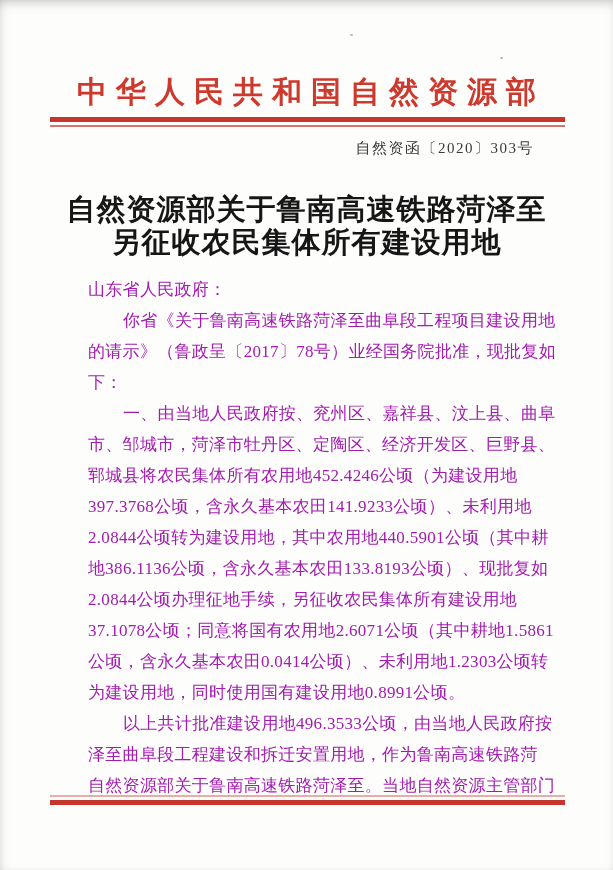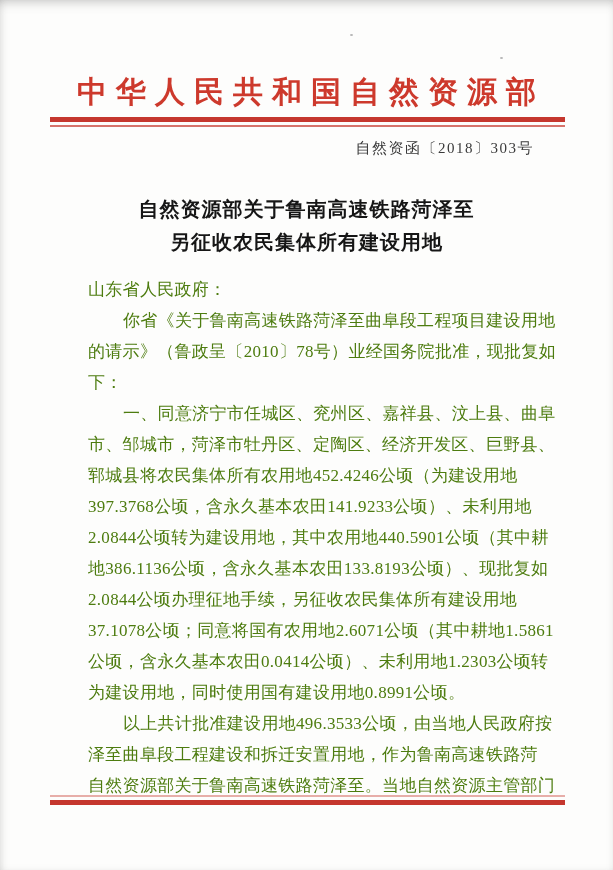--- a/index.html
+++ b/index.html
@@ -36,30 +36,30 @@
   .doc-number{
     position:absolute;top:139px;right:79px;
     font-size:15px;letter-spacing:1.5px;
     color:#3a3a3a;white-space:nowrap;
   }
   .title{
     position:absolute;top:193px;left:0;right:0;margin:0;
     text-align:center;
     font-family:"Liberation Sans", sans-serif;
     font-weight:700;
-    font-size:20px;line-height:33px;
+    font-size:29px;line-height:33px;
     letter-spacing:1px;
     color:#161616;
   }
   .title .tl{display:block;}
   .body-block{
     position:absolute;top:274px;left:88px;width:478px;
     font-size:17px;line-height:31px;
     letter-spacing:.3px;
-    color:#4d7c0f;
+    color:#a21caf;
   }
   .line{white-space:nowrap;}
   .ind{text-indent:35px;font-family:Liberation Serif, serif;}
   .rule-bottom{position:absolute;left:50px;right:48px;top:795px;}
   .rule-bottom .thin{height:1.5px;background:var(--rule-red);opacity:.4;}
   .rule-bottom .thick{height:5px;background:var(--rule-red);margin-top:3px;}
   .speck{position:absolute;width:3px;height:2px;background:#b5b5b5;border-radius:50%;}
   .speck.s1{left:350px;top:34px;}
   .speck.s2{left:500px;top:57px;}
 </style>
@@ -71,35 +71,35 @@
   <div class="speck s1"></div>
   <div class="speck s2"></div>
 
   <div class="org-name">中华人民共和国自然资源部</div>
 
   <div class="rule-top">
     <div class="thick"></div>
     <div class="thin"></div>
   </div>
 
-  <div class="doc-number">自然资函〔2018〕303号</div>
+  <div class="doc-number">自然资函〔2020〕303号</div>
 
   <h1 class="title">
     <span class="tl">自然资源部关于鲁南高速铁路菏泽至</span>
     <span class="tl">另征收农民集体所有建设用地</span>
   </h1>
 
   <div class="body-block">
     <div class="line">山东省人民政府：</div>
 
     <div class="line ind">你省《关于鲁南高速铁路菏泽至曲阜段工程项目建设用地</div>
-    <div class="line">的请示》（鲁政呈〔2010〕78号）业经国务院批准，现批复如</div>
+    <div class="line">的请示》（鲁政呈〔2017〕78号）业经国务院批准，现批复如</div>
     <div class="line">下：</div>
 
-    <div class="line ind">一、同意济宁市任城区、兖州区、嘉祥县、汶上县、曲阜</div>
+    <div class="line ind">一、由当地人民政府按、兖州区、嘉祥县、汶上县、曲阜</div>
     <div class="line">市、邹城市，菏泽市牡丹区、定陶区、经济开发区、巨野县、</div>
     <div class="line">郓城县将农民集体所有农用地452.4246公顷（为建设用地</div>
     <div class="line">397.3768公顷，含永久基本农田141.9233公顷）、未利用地</div>
     <div class="line">2.0844公顷转为建设用地，其中农用地440.5901公顷（其中耕</div>
     <div class="line">地386.1136公顷，含永久基本农田133.8193公顷）、现批复如</div>
     <div class="line">2.0844公顷办理征地手续，另征收农民集体所有建设用地</div>
     <div class="line">37.1078公顷；同意将国有农用地2.6071公顷（其中耕地1.5861</div>
     <div class="line">公顷，含永久基本农田0.0414公顷）、未利用地1.2303公顷转</div>
     <div class="line">为建设用地，同时使用国有建设用地0.8991公顷。</div>
 

